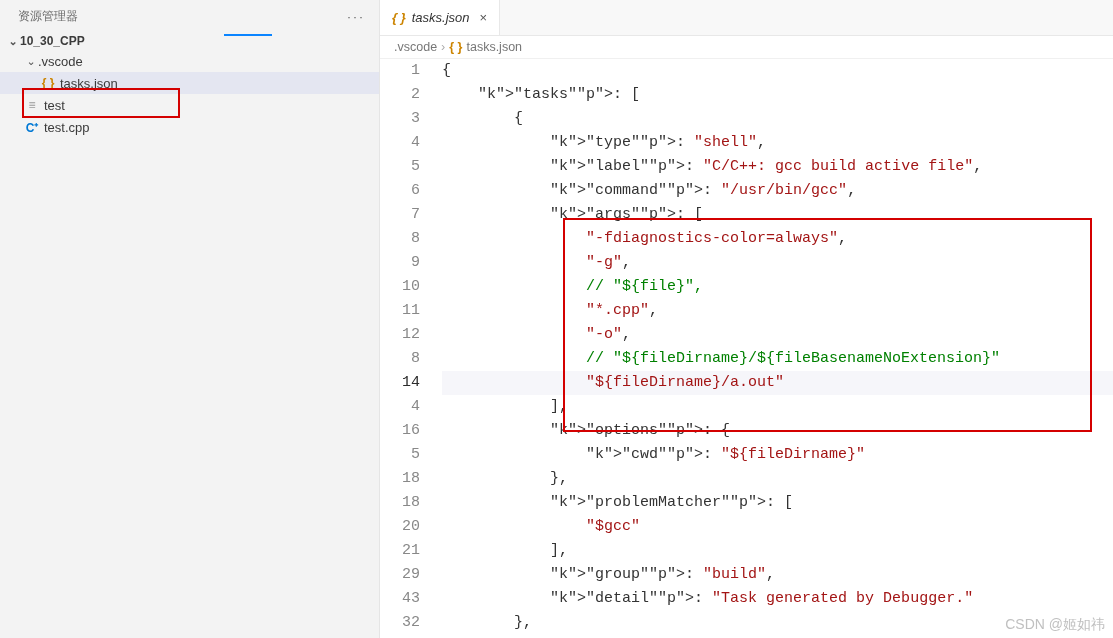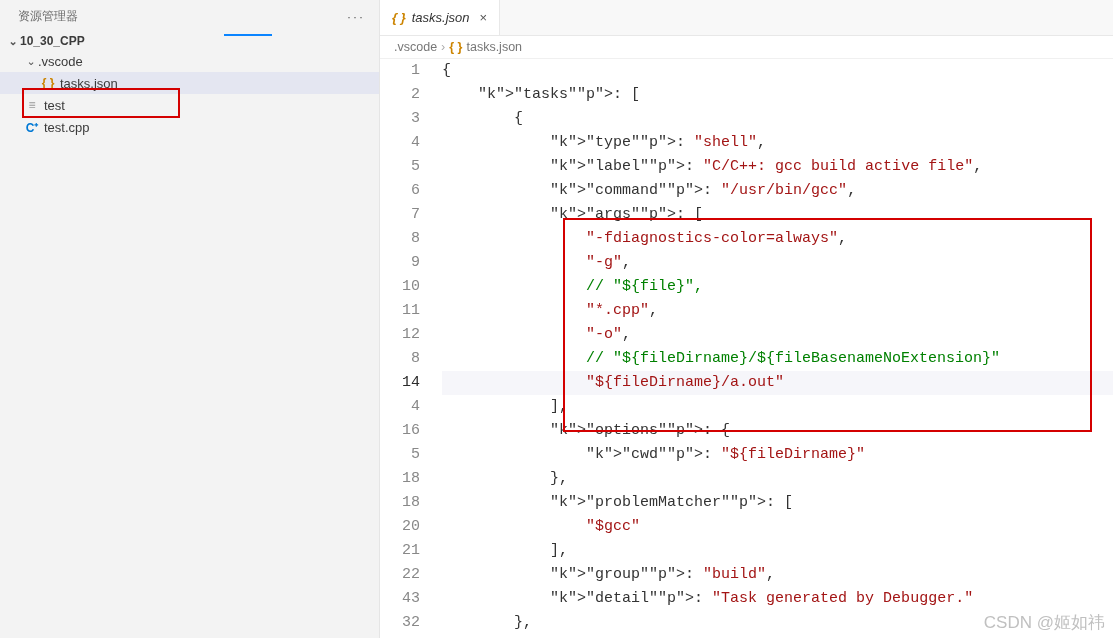--- a/index.html
+++ b/index.html
@@ -122,21 +122,21 @@
   .code .line.current::before{
     content:""; position:absolute; left:-62px; right:0; top:0; bottom:0;
   } 
   .s  { color: #a31515; } 
   .c  { color: #008000; }    
   .watermark {
     position: absolute;
     right: 8px;
     bottom: 4px;
     color: #c0c0c0;
-    font-size: 17px;
+    font-size: 14px;
     font-family: "Microsoft YaHei", sans-serif;
     pointer-events: none;
   }
   .tab-indicator {
     height: 2px;
     background: #0a84ff;
     width: 48px;
     position: absolute;
     left: 224px;
     top: 34px;
@@ -204,21 +204,21 @@
         <div>12</div>
         <div>8</div>
         <div class="current">14</div>
         <div>4</div>
         <div>16</div>
         <div>5</div>
         <div>18</div>
         <div>18</div>
         <div>20</div>
         <div>21</div>
-        <div>22</div>
+        <div>29</div>
         <div>43</div>
         <div>32</div>
       </div>
     <div class="code" id="code"><div class="line">{</div><div class="line">    <span class="&lt;span">"k"</span>&gt;"tasks"<span class="&lt;span">"p"</span>&gt;: [</div><div class="line">        {</div><div class="line">            <span class="&lt;span">"k"</span>&gt;"type"<span class="&lt;span">"p"</span>&gt;: <span class="s">"shell"</span>,</div><div class="line">            <span class="&lt;span">"k"</span>&gt;"label"<span class="&lt;span">"p"</span>&gt;: <span class="s">"C/C++: gcc build active file"</span>,</div><div class="line">            <span class="&lt;span">"k"</span>&gt;"command"<span class="&lt;span">"p"</span>&gt;: <span class="s">"/usr/bin/gcc"</span>,</div><div class="line">            <span class="&lt;span">"k"</span>&gt;"args"<span class="&lt;span">"p"</span>&gt;: [</div><div class="line">                <span class="s">"-fdiagnostics-color=always"</span>,</div><div class="line">                <span class="s">"-g"</span>,</div><div class="line">                <span class="c">// "${file}",</span></div><div class="line">                <span class="s">"*.cpp"</span>,</div><div class="line">                <span class="s">"-o"</span>,</div><div class="line">                <span class="c">// "${fileDirname}/${fileBasenameNoExtension}"</span></div><div class="line current">                <span class="s">"${fileDirname}/a.out"</span></div><div class="line">            ],</div><div class="line">            <span class="&lt;span">"k"</span>&gt;"options"<span class="&lt;span">"p"</span>&gt;: {</div><div class="line">                <span class="&lt;span">"k"</span>&gt;"cwd"<span class="&lt;span">"p"</span>&gt;: <span class="s">"${fileDirname}"</span></div><div class="line">            },</div><div class="line">            <span class="&lt;span">"k"</span>&gt;"problemMatcher"<span class="&lt;span">"p"</span>&gt;: [</div><div class="line">                <span class="s">"$gcc"</span></div><div class="line">            ],</div><div class="line">            <span class="&lt;span">"k"</span>&gt;"group"<span class="&lt;span">"p"</span>&gt;: <span class="s">"build"</span>,</div><div class="line">            <span class="&lt;span">"k"</span>&gt;"detail"<span class="&lt;span">"p"</span>&gt;: <span class="s">"Task generated by Debugger."</span></div><div class="line">        },</div></div>
   </div>
 </div>
 
 <div class="redbox r1"></div>
 <div class="redbox r2"></div>
 <div class="tab-indicator"></div>

